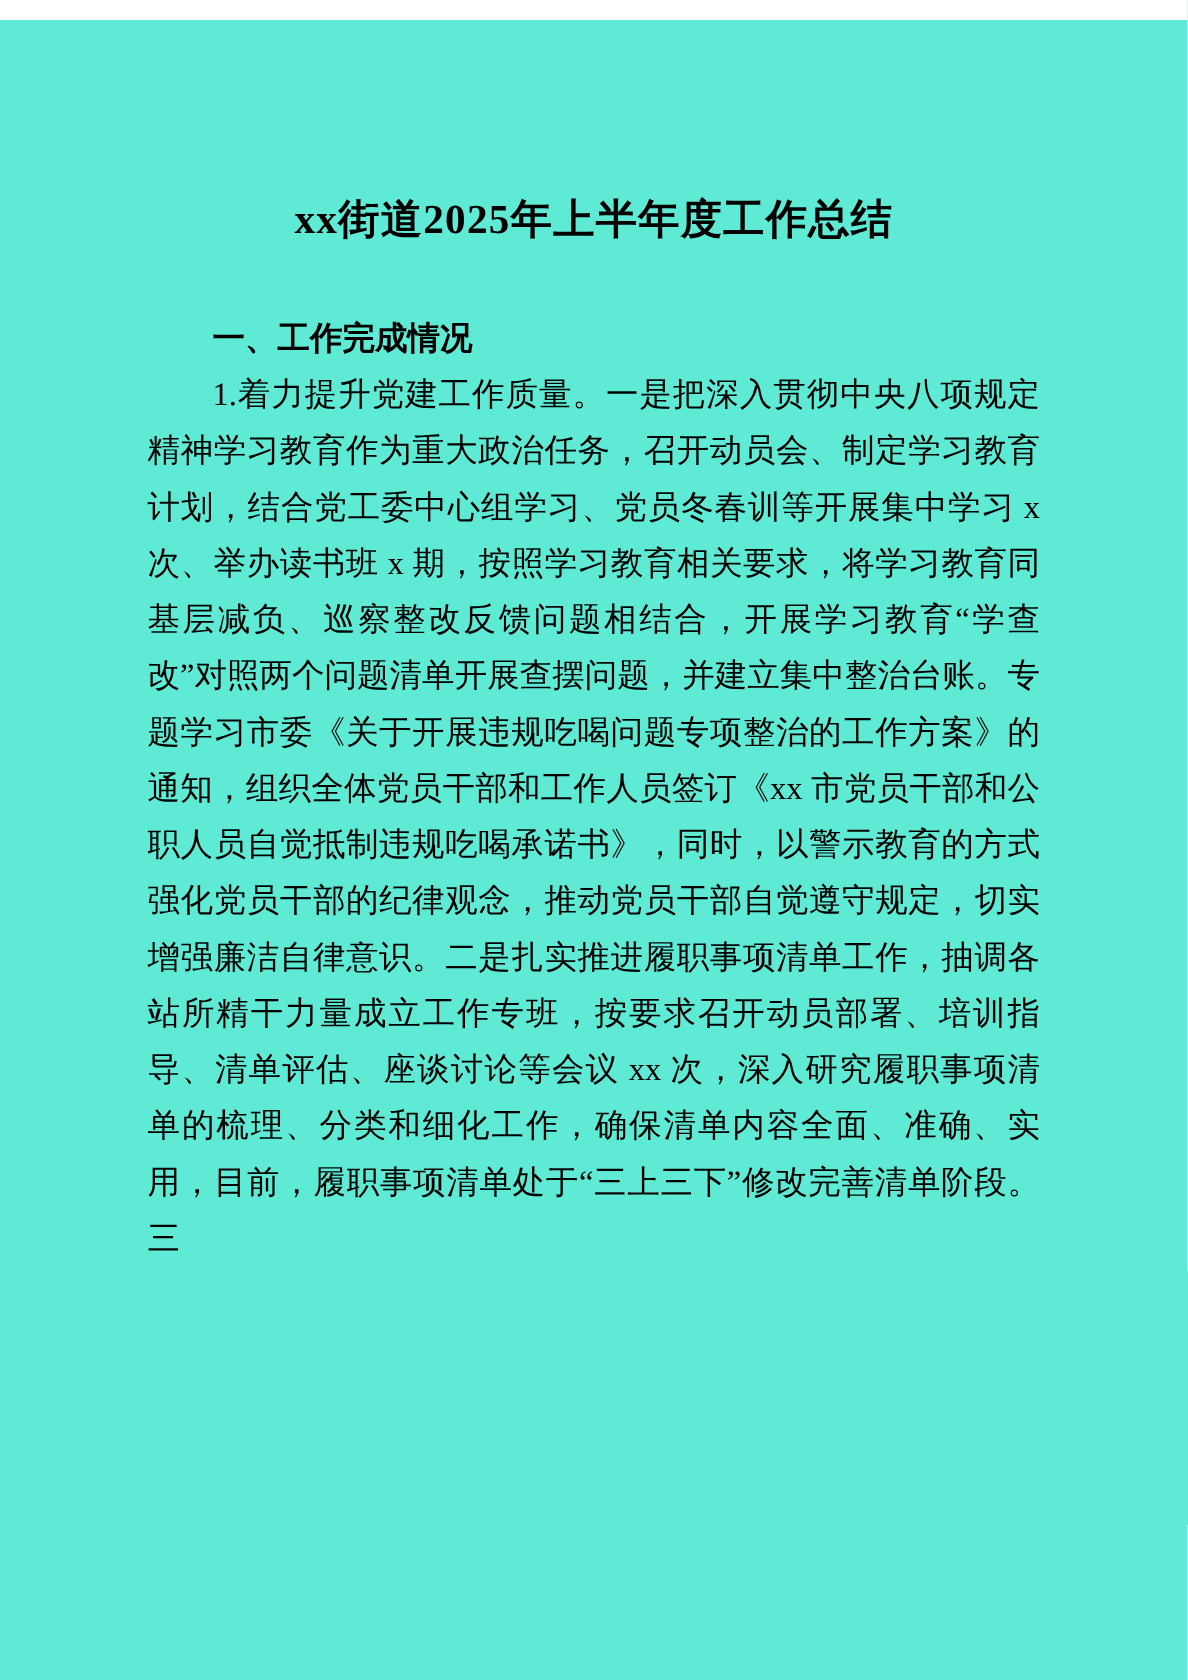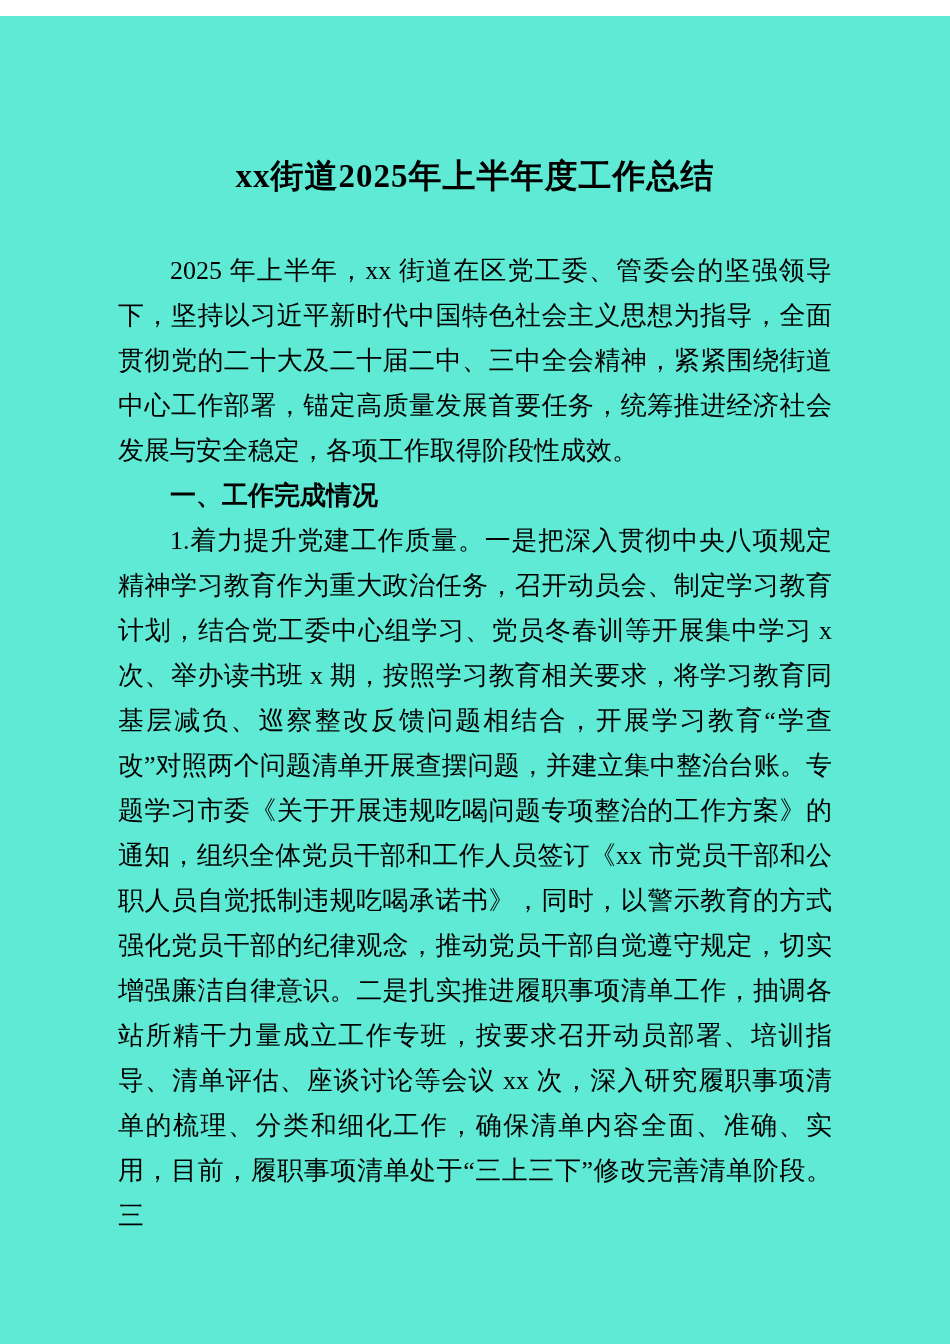--- a/index.html
+++ b/index.html
@@ -41,18 +41,17 @@
       text-align: left;
       font-family: Liberation Serif, serif;
     }
   </style>
 </head>
 <body>
 
 <div class="page">
   <h1 class="doc-title">xx街道2025年上半年度工作总结</h1>
 
-  <p class="para">2025 年上半年，xx 街道在区党工委、管委会的坚强领导下，坚持以习近平新时代中国特色社会主义思想为指导，全面贯彻党的二十大及二十届二中、三中全会精神，紧紧围绕街道中心工作部署，锚定高质量发展首要任务，统筹推进经济社会发展与安全稳定，各项工作取得阶段性成效。</p>
 
   <p class="section-heading">一、工作完成情况</p>
 
   <p class="para">1.着力提升党建工作质量。一是把深入贯彻中央八项规定精神学习教育作为重大政治任务，召开动员会、制定学习教育计划，结合党工委中心组学习、党员冬春训等开展集中学习 x 次、举办读书班 x 期，按照学习教育相关要求，将学习教育同基层减负、巡察整改反馈问题相结合，开展学习教育“学查改”对照两个问题清单开展查摆问题，并建立集中整治台账。专题学习市委《关于开展违规吃喝问题专项整治的工作方案》的通知，组织全体党员干部和工作人员签订《xx 市党员干部和公职人员自觉抵制违规吃喝承诺书》，同时，以警示教育的方式强化党员干部的纪律观念，推动党员干部自觉遵守规定，切实增强廉洁自律意识。二是扎实推进履职事项清单工作，抽调各站所精干力量成立工作专班，按要求召开动员部署、培训指导、清单评估、座谈讨论等会议 xx 次，深入研究履职事项清单的梳理、分类和细化工作，确保清单内容全面、准确、实用，目前，履职事项清单处于“三上三下”修改完善清单阶段。三</p>
 </div>
 
 </body></html>

